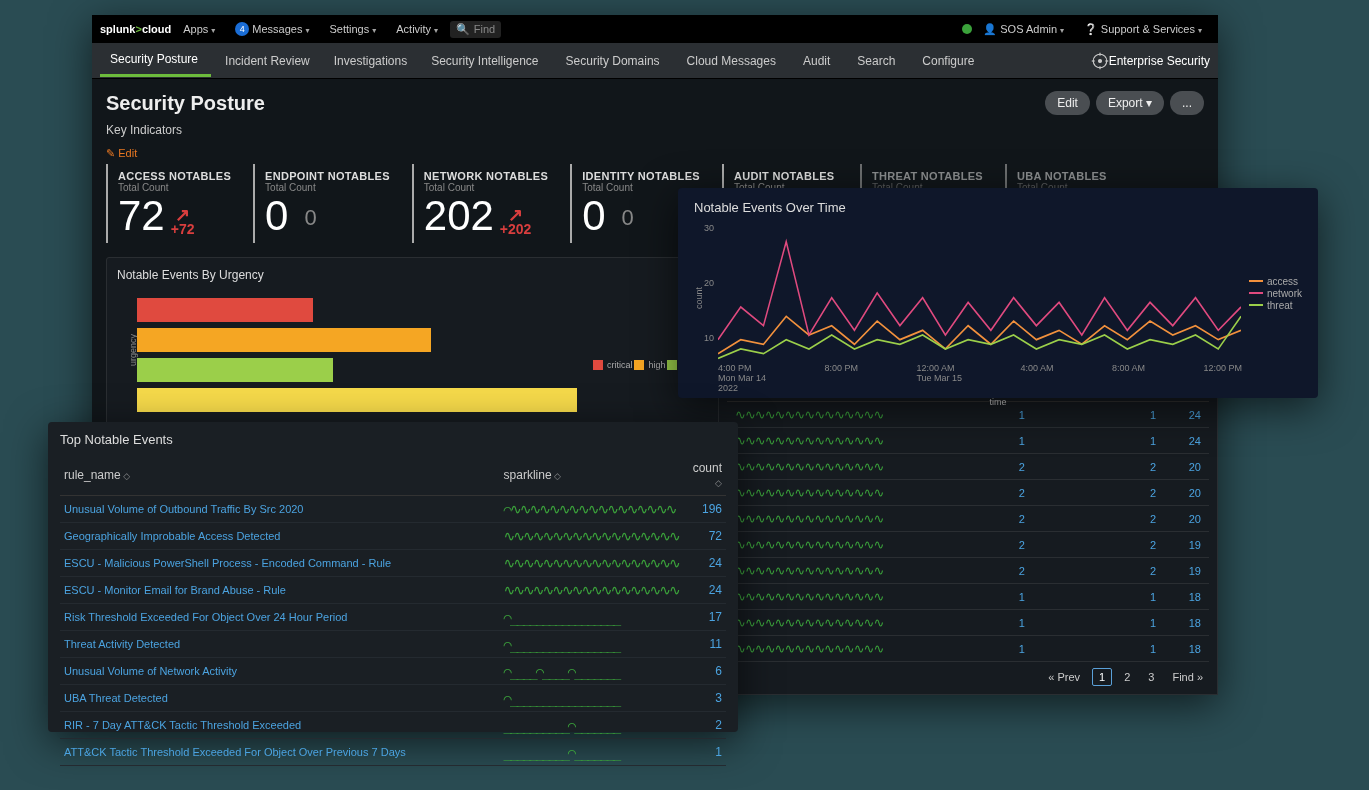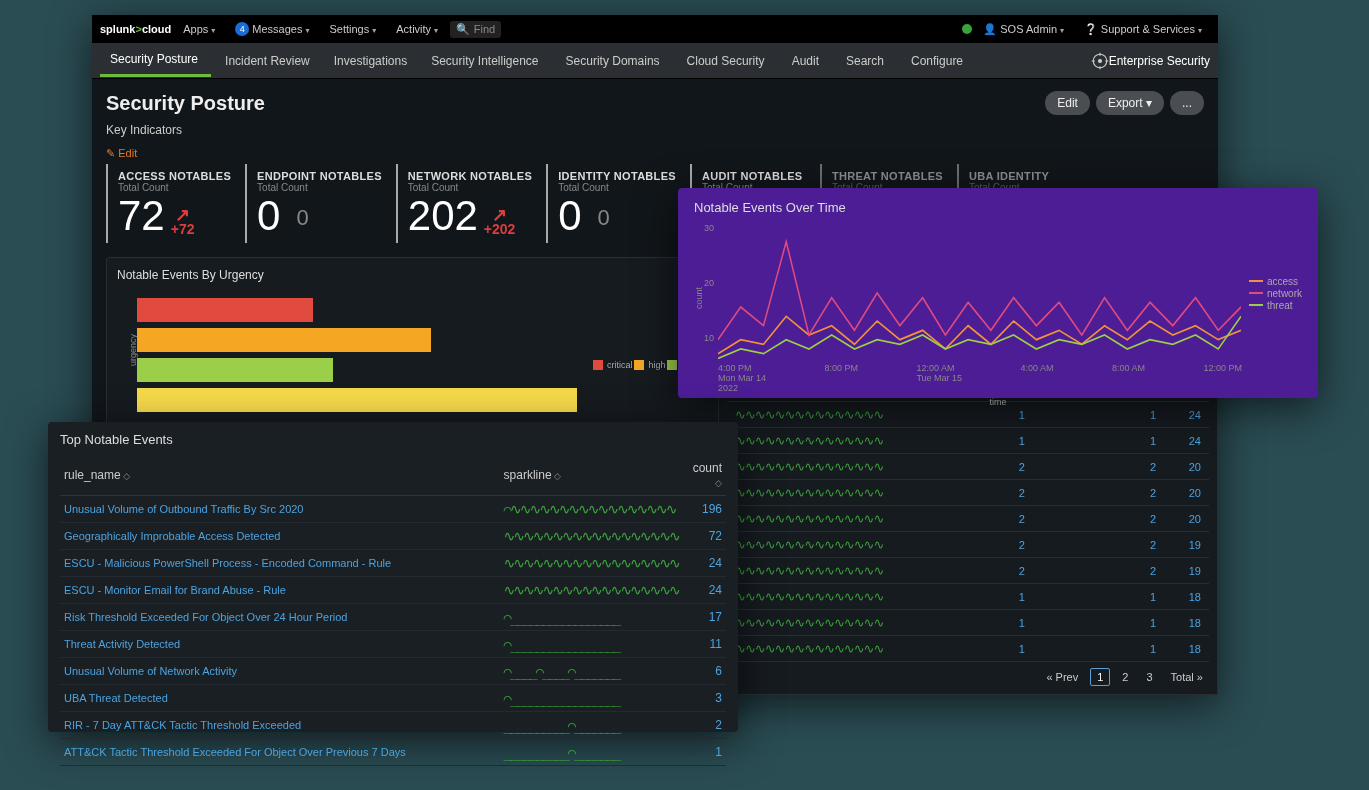--- a/index.html
+++ b/index.html
@@ -20,21 +20,21 @@
   .tab.active{border-bottom:3px solid #6dbb3c;color:#fff;}
   .es-badge{margin-left:auto;display:flex;align-items:center;color:#fff;}
   .es-badge svg{width:18px;height:18px;}
   .page-body{padding:12px 14px;}
   .page-title-row{display:flex;align-items:center;margin-bottom:8px;}
   .page-title{font-size:20px;font-weight:600;color:#eee;}
   .btn-group{margin-left:auto;display:flex;gap:6px;}
   .btn{background:#4a4e52;color:#eee;border:none;padding:5px 12px;border-radius:12px;font-size:12px;cursor:pointer;}
   .section-title{font-size:12px;color:#ccc;margin:6px 0;}
   .edit-link{color:#e87722;font-size:11px;cursor:pointer;margin:4px 0;display:inline-block;}
-  .ki-row{display:flex;gap:0;}
+  .ki-row{display:flex;gap:8px;}
   .ki{flex:0 0 auto;padding:6px 14px 6px 10px;border-left:2px solid #aaa;min-width:130px;}
   .ki-label{font-size:11px;color:#ddd;font-weight:bold;letter-spacing:.3px;white-space:nowrap;}
   .ki-sub{font-size:10px;color:#888;}
   .ki-val-row{display:flex;align-items:flex-end;gap:6px;margin-top:2px;}
   .ki-val{font-size:42px;font-weight:300;color:#fff;line-height:1;}
   .ki-delta{color:#d93e3e;font-size:14px;font-weight:bold;display:flex;flex-direction:column;align-items:center;}
   .delta-arrow{font-size:18px;line-height:0.6;}
   .ki-zero{color:#888;font-size:22px;margin-left:10px;align-self:flex-end;margin-bottom:6px;}
   .panel{background:#161b20;border:1px solid #2a2e32;border-radius:3px;padding:10px;margin-top:14px;}
   .panel-title{font-size:12px;color:#ddd;margin-bottom:8px;}
@@ -58,21 +58,21 @@
   .table th{text-align:left;color:#ccc;padding:6px 8px;font-weight:normal;border-bottom:1px solid #333;cursor:pointer;}
   .table td{padding:5px 8px;border-bottom:1px solid #2a2e32;color:#4ba3e0;text-align:right;}
   .table td.spark{text-align:left;}
   .sort-icon::after{content:" ◇";font-size:9px;opacity:.6;}
   .sparkline{color:#3ba23b;font-family:monospace;letter-spacing:-1px;font-size:13px;}
   .pagination{display:flex;justify-content:flex-end;gap:6px;margin-top:6px;font-size:11px;color:#ccc;align-items:center;}
   .pagination .pg{padding:2px 6px;cursor:pointer;border-radius:2px;}
   .pagination .pg.active{border:1px solid #5aa0d8;color:#fff;}
   
   
-  .win-overlay{ left:678px; top:188px; width:640px; height:210px; background:#4c1d95; padding:12px 16px; z-index:5;}
+  .win-overlay{ left:678px; top:188px; width:640px; height:210px; background:#0f172a; padding:12px 16px; z-index:5;}
   .overlay-title{font-size:13px;color:#ddd;margin-bottom:8px;}
   .linechart{position:relative;height:140px;display:flex;}
   .linechart svg{flex:1;}
   .y-ticks{position:absolute;left:0;top:0;bottom:20px;display:flex;flex-direction:column;justify-content:space-between;font-size:9px;color:#888;text-align:right;width:20px;}
   .over-legend{display:flex;flex-direction:column;gap:1px;font-size:10px;color:#aaa;justify-content:center;margin-left:8px;}
   .over-x{display:flex;justify-content:space-between;font-size:9px;color:#888;margin-left:24px;margin-right:60px;}
   .y-lbl{position:absolute;left:-6px;top:50%;transform:rotate(-90deg);font-size:9px;color:#888;}
   .x-lbl-c{text-align:center;font-size:9px;color:#888;margin-top:4px;}
 
   
@@ -143,21 +143,21 @@
       </div>
     <div class="tab">
         <span>Security Intelligence</span>
         <span class="caret"></span>
       </div>
     <div class="tab">
         <span>Security Domains</span>
         <span class="caret"></span>
       </div>
     <div class="tab">
-        <span>Cloud Security</span>
+        <span>Cloud Messages</span>
         <span class="caret"></span>
       </div>
     <div class="tab">
         <span>Audit</span>
         <span class="caret"></span>
       </div>
     <div class="tab">
         <span>Search</span>
         <span class="caret"></span>
       </div>
@@ -241,21 +241,21 @@
         <div class="ki-label">THREAT NOTABLES</div>
         <div class="ki-sub">Total Count</div>
         <div class="ki-val-row">
             <span class="ki-val">83</span>
             <span class="ki-delta">
               <span class="delta-arrow">↗</span>
             </span>
           </div>
       </div>
       <div class="ki" style="opacity:.6">
-        <div class="ki-label">UBA IDENTITY</div>
+        <div class="ki-label">UBA NOTABLES</div>
         <div class="ki-sub">Total Count</div>
         <div class="ki-val-row">
             <span class="ki-val">3</span>
             <span class="ki-delta">
               <span class="delta-arrow">↗</span>
             </span>
           </div>
       </div>
     </div>
     
@@ -391,21 +391,21 @@
               <td>1</td>
               <td>18</td>
             </tr>
           </tbody>
       </table>
       <div class="pagination">
         <span class="pg">« Prev</span>
         <span class="pg active">1</span>
         <span class="pg">2</span>
         <span class="pg">3</span>
-        <span class="pg">Total »</span>
+        <span class="pg">Find »</span>
       </div>
     </div>
   </div>
 </div>
 
 <div class="win win-overlay">
   <div class="overlay-title">Notable Events Over Time</div>
   <div class="linechart">
     <span class="y-lbl">count</span>
     <div class="y-ticks" id="over-yticks">

